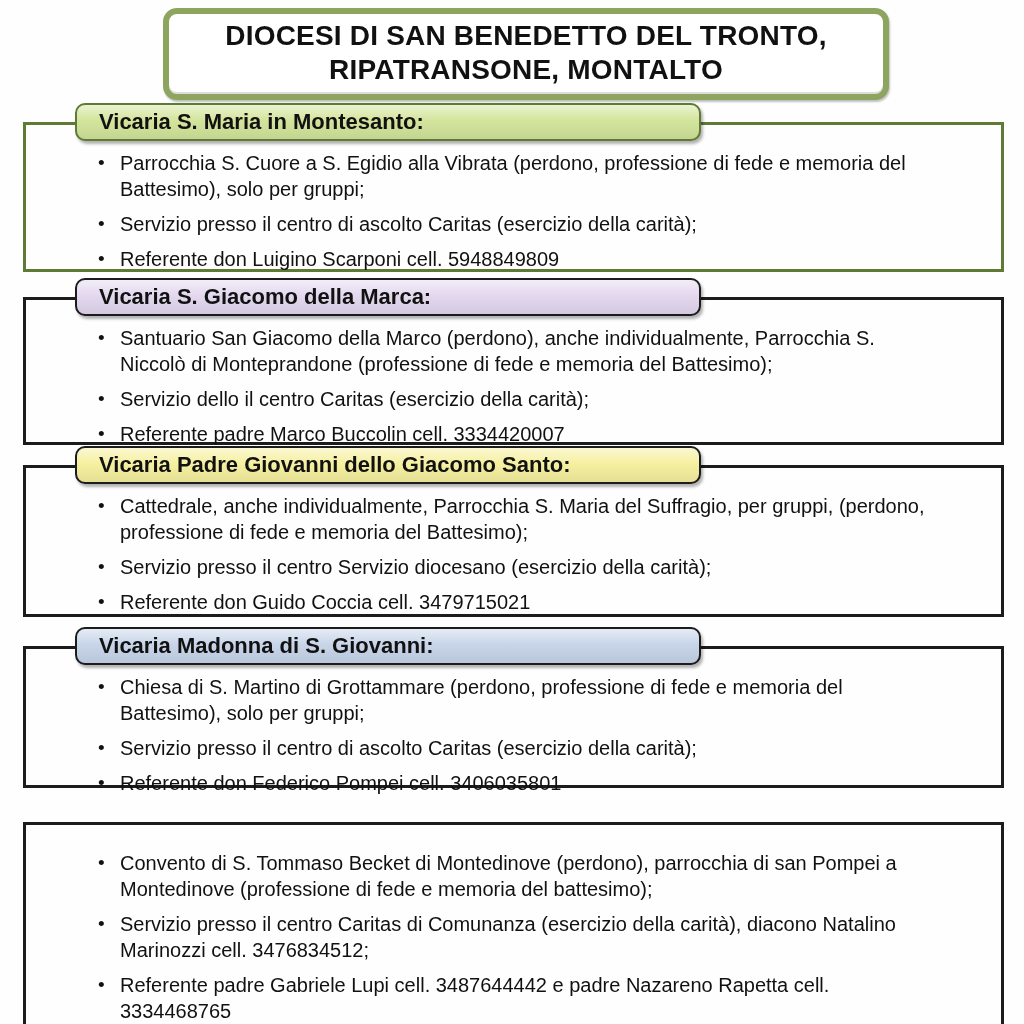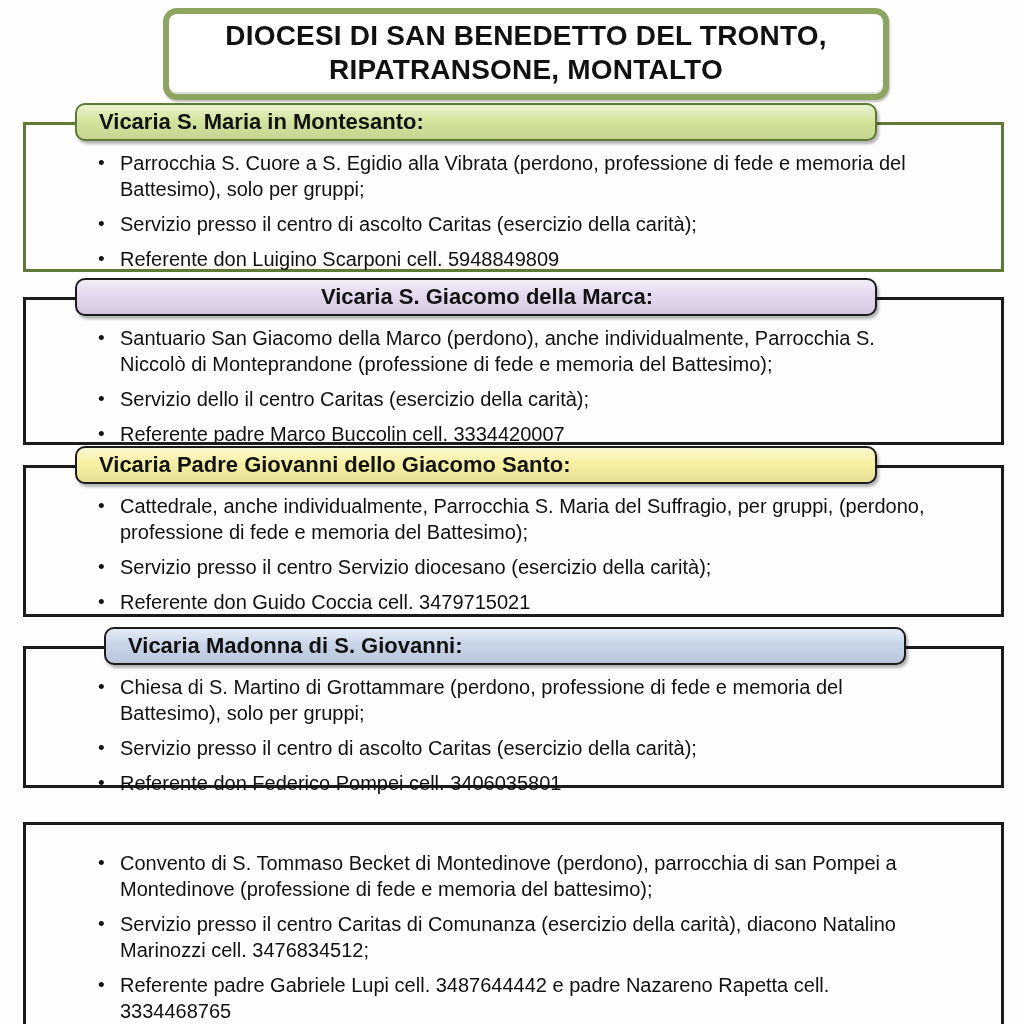--- a/index.html
+++ b/index.html
@@ -62,21 +62,21 @@
     flex: 0 0 22px;
     font-size: 19px;
   }
   .vicaria .box li .btext {
     flex: 1 1 auto;
   }
   .vicaria .header {
     position: absolute;
     left: 52px;
     top: -19px;
-    width: 802px;
+    width: 626px;
     height: 38px;
     box-sizing: border-box;
     border: 2px solid #1c1c1c; 
     border-radius: 10px;
     display: flex;
     align-items: center;
     padding-left: 22px;
     font-size: 22px;
     font-weight: bold;
     background-image: linear-gradient(to bottom, rgba(255,255,255,0.55), rgba(255,255,255,0) 45%, rgba(0,0,0,0.07));
@@ -130,21 +130,21 @@
         <li>
           <span class="dot" data-bind="bullet_char">•</span>
           <span class="btext" data-bind="sections.1.bullets.1">Servizio dello il centro Caritas (esercizio della carità);</span>
         </li>
         <li>
           <span class="dot" data-bind="bullet_char">•</span>
           <span class="btext" data-bind="sections.1.bullets.2">Referente padre Marco Buccolin cell. 3334420007</span>
         </li>
       </ul>
     </div>
-    <div class="header" data-bind-style="backgroundColor:sections.1.header_bg;borderColor:sections.1.header_border" style="background-color: rgb(228, 216, 239); border-color: rgb(28, 28, 28); justify-content: center;">
+    <div class="header" data-bind-style="backgroundColor:sections.1.header_bg;borderColor:sections.1.header_border" style="background-color: rgb(228, 216, 239); border-color: rgb(28, 28, 28);">
       <span data-bind="sections.1.header">Vicaria S. Giacomo della Marca:</span>
     </div>
   </section>
 
   <section class="vicaria s2">
     <div class="box" data-bind-style="borderColor:sections.2.box_border" style="border-color: rgb(28, 28, 28);">
       <ul>
         <li>
           <span class="dot" data-bind="bullet_char">•</span>
           <span class="btext" data-bind="sections.2.bullets.0">Cattedrale, anche individualmente, Parrocchia S. Maria del Suffragio, per gruppi, (perdono, professione di fede e memoria del Battesimo);</span>
@@ -174,21 +174,21 @@
         <li>
           <span class="dot" data-bind="bullet_char">•</span>
           <span class="btext" data-bind="sections.3.bullets.1">Servizio presso il centro di ascolto Caritas (esercizio della carità);</span>
         </li>
         <li>
           <span class="dot" data-bind="bullet_char">•</span>
           <span class="btext" data-bind="sections.3.bullets.2">Referente don Federico Pompei cell. 3406035801</span>
         </li>
       </ul>
     </div>
-    <div class="header" data-bind-style="backgroundColor:sections.3.header_bg;borderColor:sections.3.header_border" style="background-color: rgb(200, 213, 233); border-color: rgb(28, 28, 28); margin-left: 29px;">
+    <div class="header" data-bind-style="backgroundColor:sections.3.header_bg;borderColor:sections.3.header_border" style="background-color: rgb(200, 213, 233); border-color: rgb(28, 28, 28);">
       <span data-bind="sections.3.header">Vicaria Madonna di S. Giovanni:</span>
     </div>
   </section>
 
   <section class="vicaria s4">
     <div class="box" data-bind-style="borderColor:sections.4.box_border" style="border-color: rgb(28, 28, 28);">
       <ul>
         <li>
           <span class="dot" data-bind="bullet_char">•</span>
           <span class="btext" data-bind="sections.4.bullets.0">Convento di S. Tommaso Becket di Montedinove (perdono), parrocchia di san Pompei a Montedinove (professione di fede e memoria del battesimo);</span>

